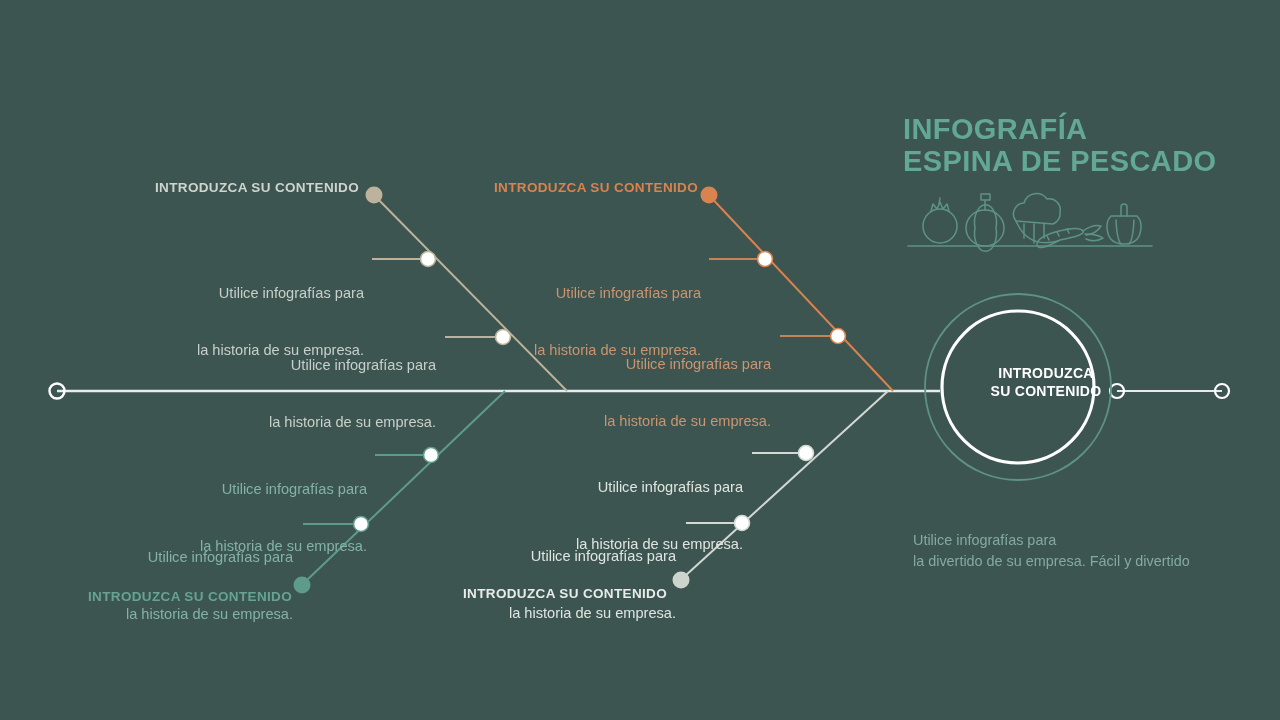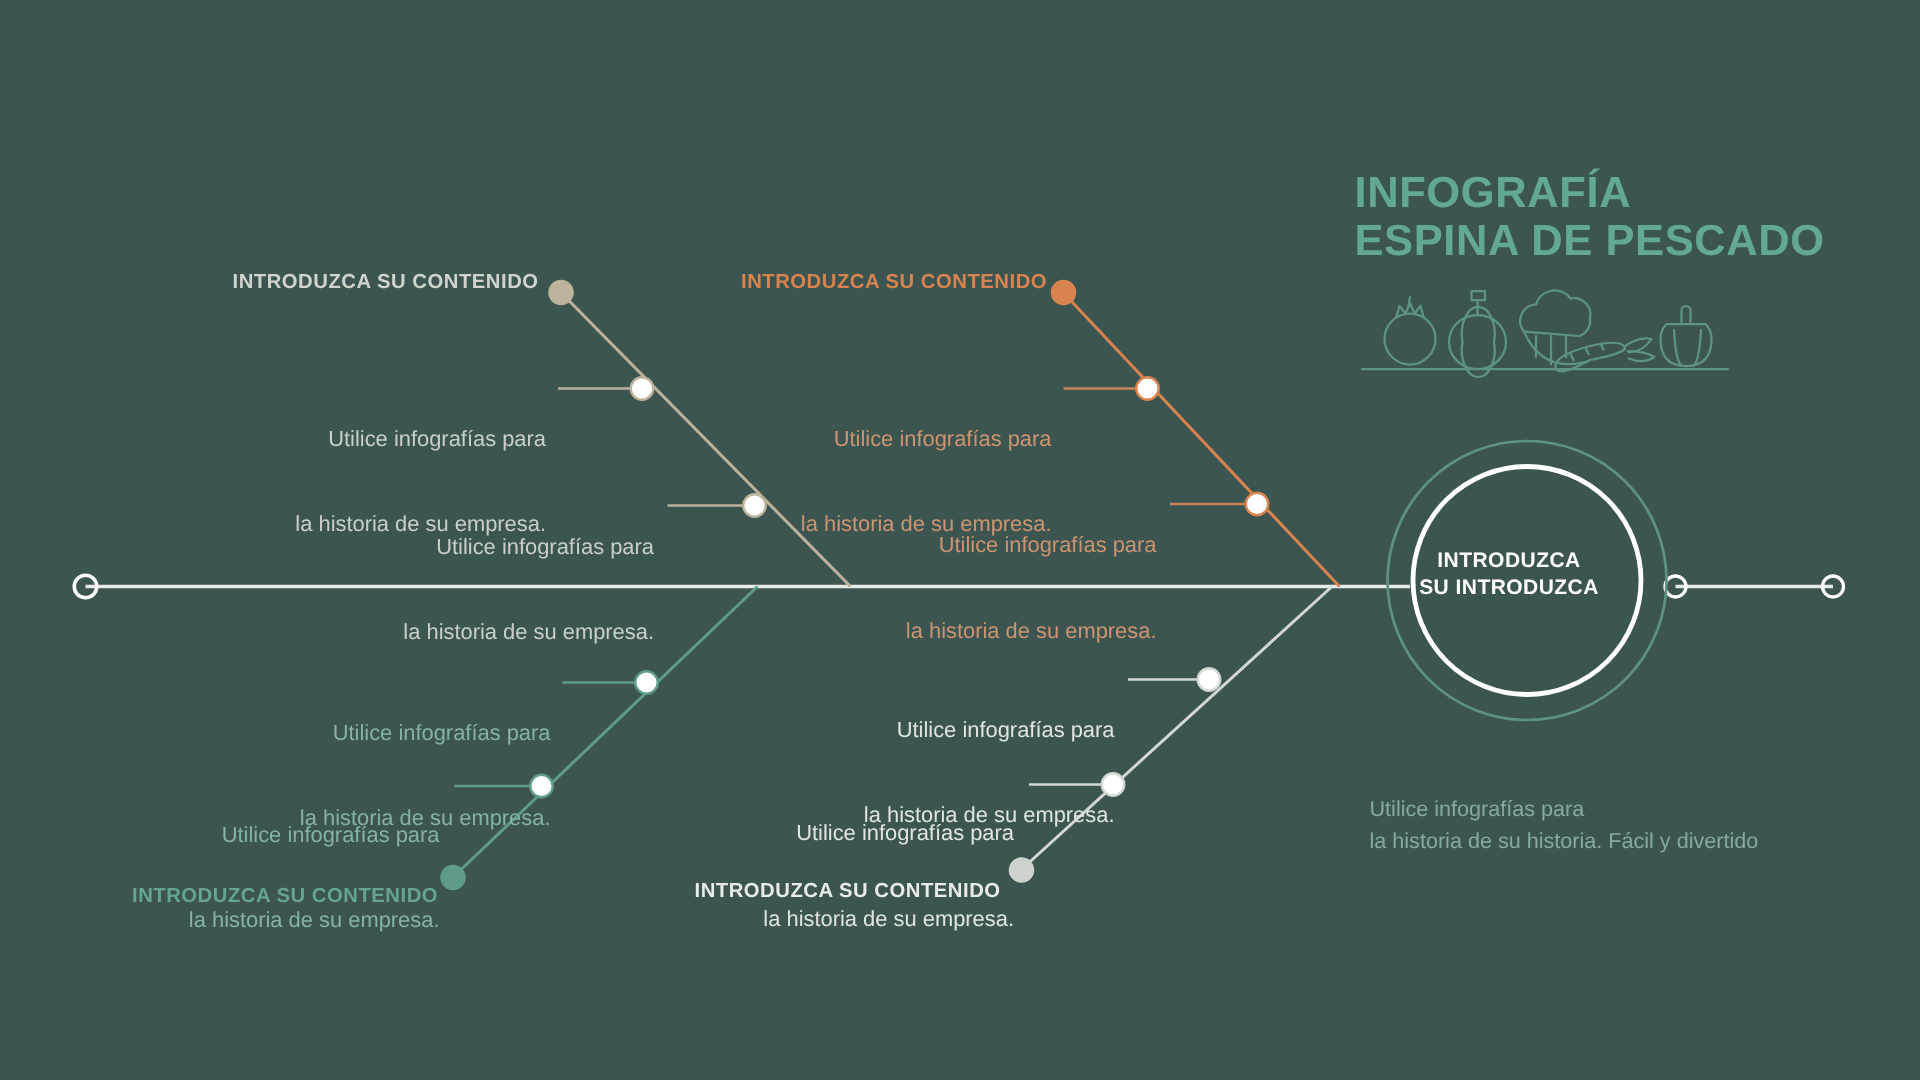--- a/index.html
+++ b/index.html
@@ -46,21 +46,21 @@
     left: 903px;
     top: 113px;
     font-size: 29px;
     font-weight: bold;
     line-height: 32px;
     letter-spacing: 0.4px;
     color: #63a797;
   }
   .core-label {
     position: absolute;
-    left: 916px;
+    left: 956px;
     top: 365px;
     width: 180px;
     text-align: center;
     font-size: 14px;
     font-weight: bold;
     line-height: 17.5px;
     letter-spacing: 0.3px;
     color: #ffffff;
   }
   .desc {
@@ -145,21 +145,21 @@
     </g>
   </svg>
 
   <div class="title">
     <div>INFOGRAFÍA</div>
     <div>ESPINA DE PESCADO</div>
   </div>
 
   <div class="core-label">
     <div>INTRODUZCA</div>
-    <div>SU INTRODUZCA</div>
+    <div>SU CONTENIDO</div>
   </div>
 
   <div class="txt branch-head" style="left:155px; top:180px; color:#cfd4cd;">INTRODUZCA SU CONTENIDO</div>
 
   <div class="txt branch-body" style="left:194px; top:246px; width:170px; text-align:right; color:#c9cfc9;">
     <div>Utilice infografías para</div>
     <div>la historia de su empresa.</div>
   </div>
 
   <div class="txt branch-body" style="left:266px; top:318px; width:170px; text-align:right; color:#c9cfc9;">
@@ -198,16 +198,16 @@
     <div>la historia de su empresa.</div>
   </div>
 
   <div class="txt branch-body" style="left:506px; top:509px; width:170px; text-align:right; color:#e0e5e0;">
     <div>Utilice infografías para</div>
     <div>la historia de su empresa.</div>
   </div>
 
   <div class="desc">
     <div>Utilice infografías para</div>
-    <div>la historia de su historia. Fácil y divertido</div>
+    <div>la divertido de su empresa. Fácil y divertido</div>
   </div>
 
 </div>
 
 </body></html>

